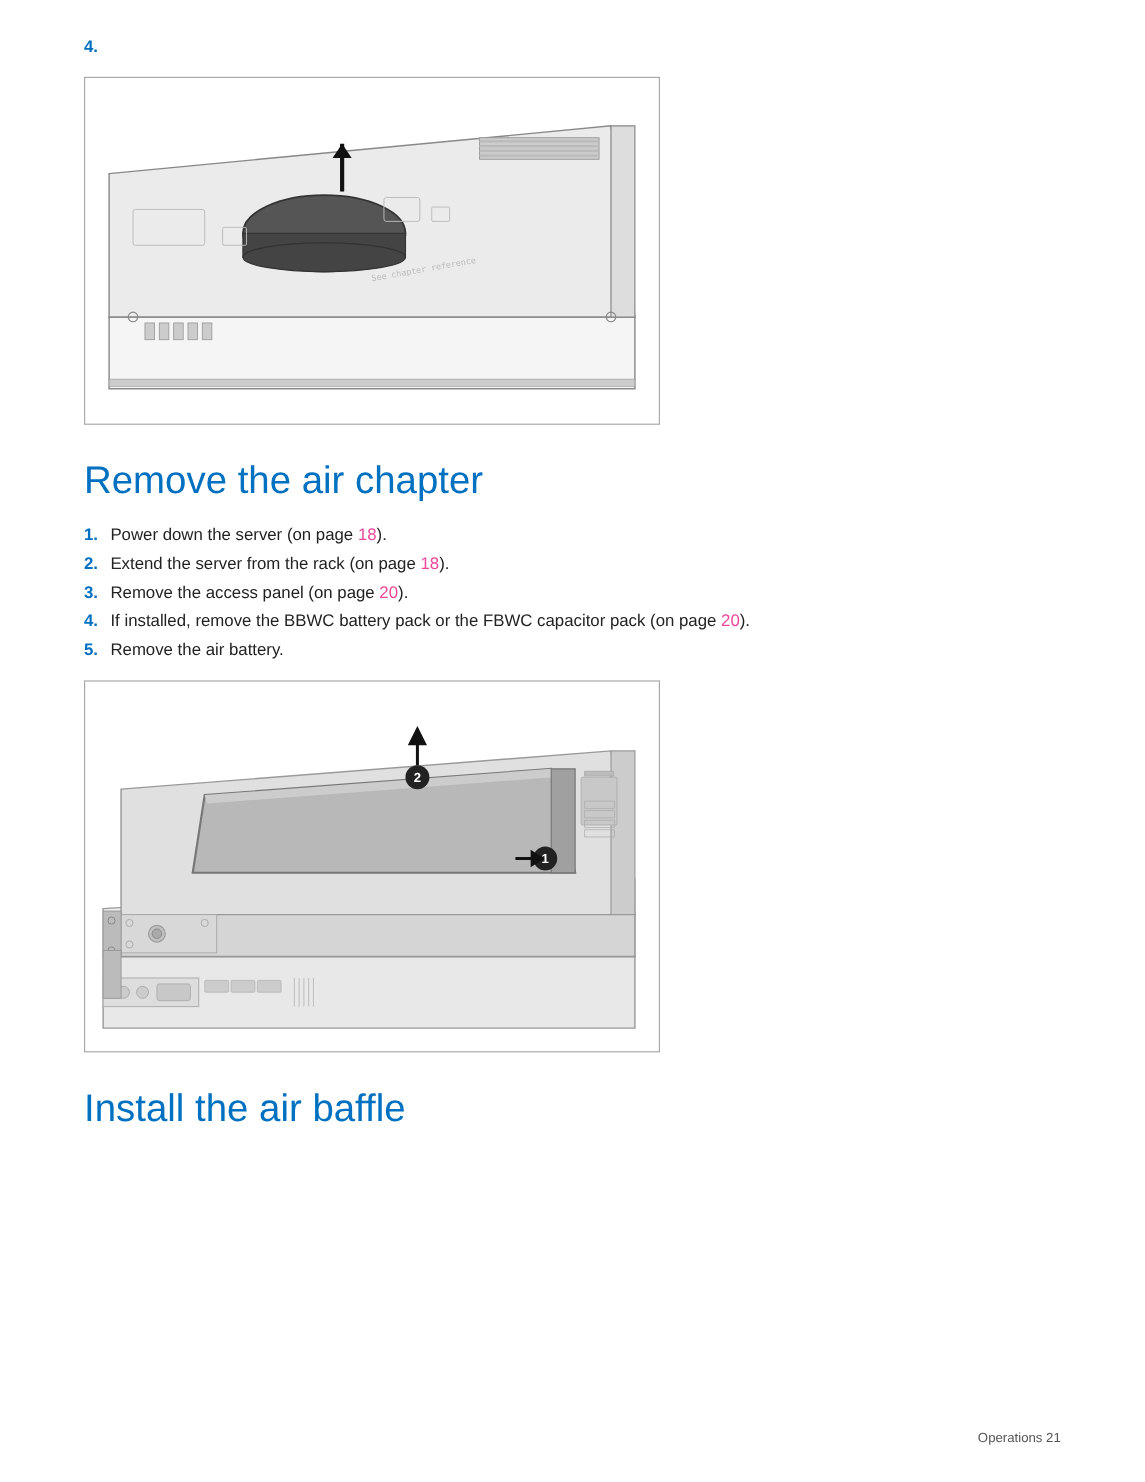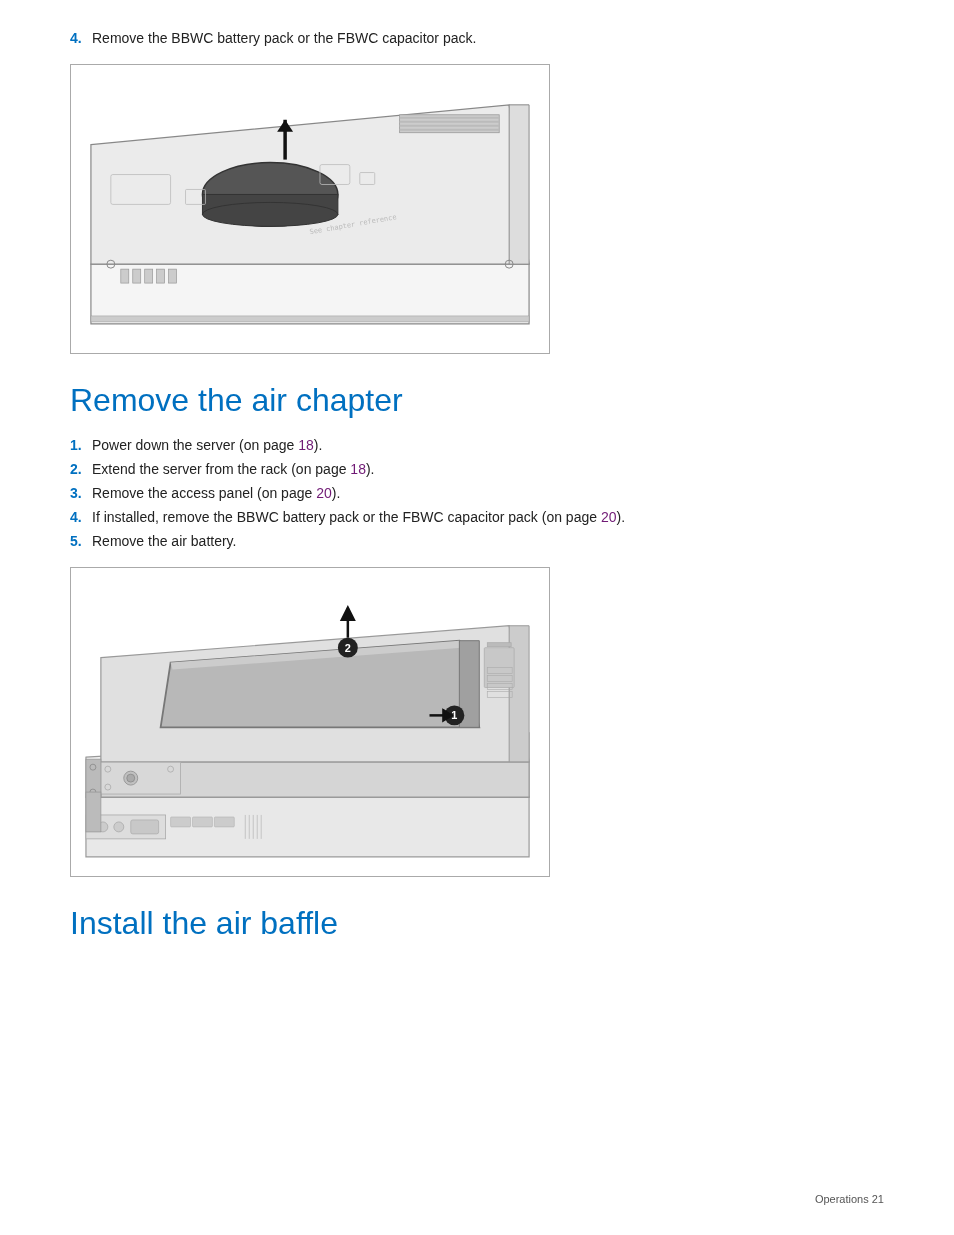--- a/index.html
+++ b/index.html
@@ -19,21 +19,21 @@
     }
     .step-num {
       color: #0070c0;
       font-weight: bold;
       min-width: 22px;
     }
     .step-text {
       color: #222;
     }
     .step-text a, .link-blue {
-      color: #701a75;
+      color: #ec4899;
       text-decoration: none;
     }
     .diagram-box {
       border: 1px solid #aaa;
       margin: 18px 0 28px 0;
       display: flex;
       align-items: center;
       justify-content: center;
       background: #fff;
       overflow: hidden;
@@ -68,21 +68,20 @@
       right: 70px;
       font-size: 11px;
       color: #555;
     }
   </style>
 </head>
 <body>
 
 <div class="step-intro">
   <span class="step-num">4.</span>
-  <span class="step-text">Remove the BBWC battery pack or the FBWC capacitor pack.</span>
 </div>
 
 <div class="diagram-box diagram-box-top">
   <svg viewBox="0 0 480 290" xmlns="http://www.w3.org/2000/svg">
 
     <polygon points="20,200 460,200 460,260 20,260" fill="#f5f5f5" stroke="#888" stroke-width="1.2"></polygon>
 
     <polygon points="20,80 440,40 460,200 20,200" fill="#ebebeb" stroke="#888" stroke-width="1.2"></polygon>
 
     <polygon points="440,40 460,40 460,200 440,200" fill="#ddd" stroke="#888" stroke-width="1.0"></polygon>

